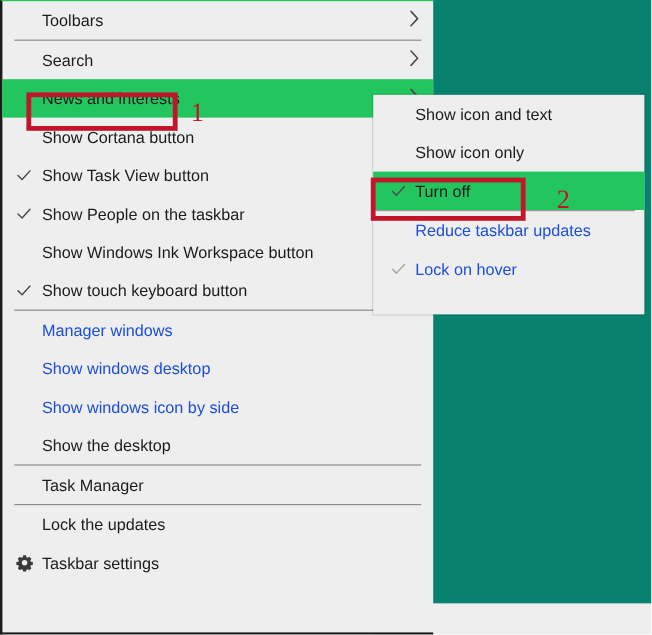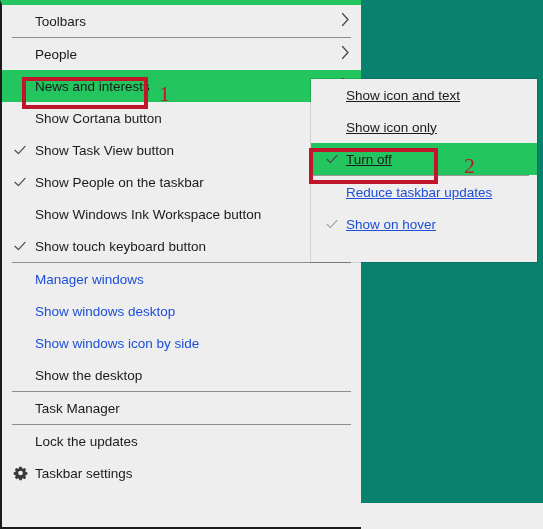--- a/index.html
+++ b/index.html
@@ -38,21 +38,21 @@
 
   
   .menu-primary {
     position: absolute;
     left: 0px;
     top: 0px;
     width: 361px;
     height: 529px;
     background: #eeeeee;
     border-left: 2px solid #1b1b1b;
-    border-top: 5px solid #22c55e;
+    border-top: 1px solid #22c55e;
     border-bottom: 2px solid #1b1b1b;
     box-sizing: border-box;
   }
 
   
   .menu-sub {
     position: absolute;
     left: 311px;
     top: 79px;
     width: 226px;
@@ -67,21 +67,21 @@
     display: flex;
     align-items: center;
     height: 32px;
     font-size: 13.5px;
     color: #1b1b1b;
     white-space: nowrap;
     cursor: default;
   }
   .mi.disabled { color: #1d4ed8; }
   .mi .label { margin-left: 33px; }
-  .menu-sub .mi .label { margin-left: 35px; text-decoration: underline; }
+  .menu-sub .mi .label { margin-left: 35px; }
 
   .mi .check {
     position: absolute;
     left: 11px;
     top: 50%;
     transform: translateY(-50%);
     width: 14px;
     height: 14px;
     color: #4a4a4a;
     font-size: 15px;
@@ -152,21 +152,21 @@
 
   <div class="menu-primary" id="primary-menu" style="background: rgb(238, 238, 238);">
       <div class="mi">
         <span class="label">Toolbars</span>
         <span class="chev"><svg width="9" height="14" viewBox="0 0 9 14" fill="none" xmlns="http://www.w3.org/2000/svg">
             <path d="M1.5 1 L7 7 L1.5 13" stroke="#4a4a4a" stroke-width="1.3" fill="none" stroke-linecap="round" stroke-linejoin="round"></path>
           </svg></span>
       </div>
       <div class="sep"></div>
       <div class="mi">
-        <span class="label">People</span>
+        <span class="label">Search</span>
         <span class="chev"><svg width="9" height="14" viewBox="0 0 9 14" fill="none" xmlns="http://www.w3.org/2000/svg">
             <path d="M1.5 1 L7 7 L1.5 13" stroke="#4a4a4a" stroke-width="1.3" fill="none" stroke-linecap="round" stroke-linejoin="round"></path>
           </svg></span>
       </div>
       <div class="mi row-white">
         <span class="label">News and interests</span>
         <span class="chev"><svg width="9" height="14" viewBox="0 0 9 14" fill="none" xmlns="http://www.w3.org/2000/svg">
             <path d="M1.5 1 L7 7 L1.5 13" stroke="#4a4a4a" stroke-width="1.3" fill="none" stroke-linecap="round" stroke-linejoin="round"></path>
           </svg></span>
       </div>
@@ -237,21 +237,21 @@
         <span class="label">Turn off</span>
       </div>
       <div class="sep"></div>
       <div class="mi disabled">
         <span class="label">Reduce taskbar updates</span>
       </div>
       <div class="mi disabled">
         <span class="check"><svg width="14" height="14" viewBox="0 0 14 14" xmlns="http://www.w3.org/2000/svg">
             <path d="M2 7.3 L5.4 10.6 L12 3.4" stroke="#a5a5a5" stroke-width="1.2" fill="none" stroke-linecap="round" stroke-linejoin="round"></path>
           </svg></span>
-        <span class="label">Show on hover</span>
+        <span class="label">Lock on hover</span>
       </div>
     </div>
 
   <div class="redbox" id="redbox-news" style="border-color: rgb(192, 21, 43);"></div>
   <div class="anno-num" id="anno-1" style="color: rgb(192, 21, 43);">1</div>
 
   <div class="redbox" id="redbox-turnoff" style="border-color: rgb(192, 21, 43);"></div>
   <div class="anno-num" id="anno-2" style="color: rgb(192, 21, 43);">2</div>
 
 </div>

